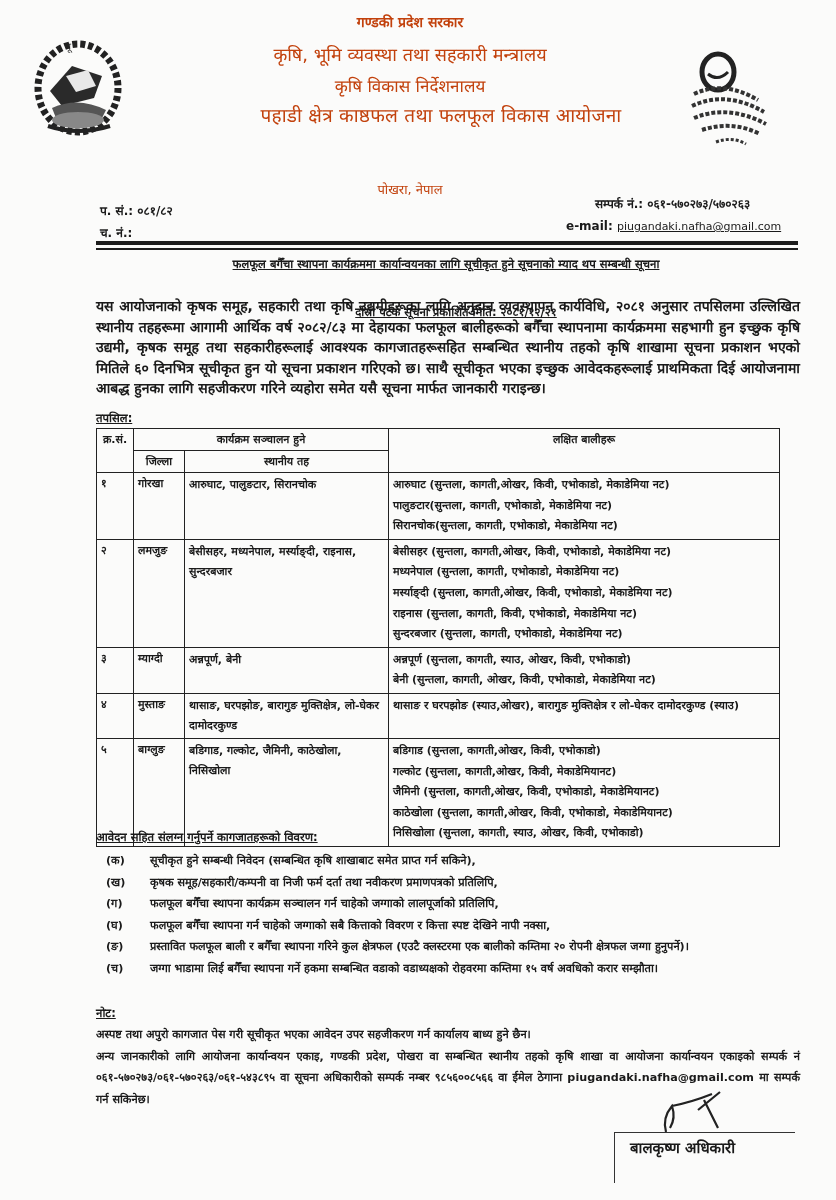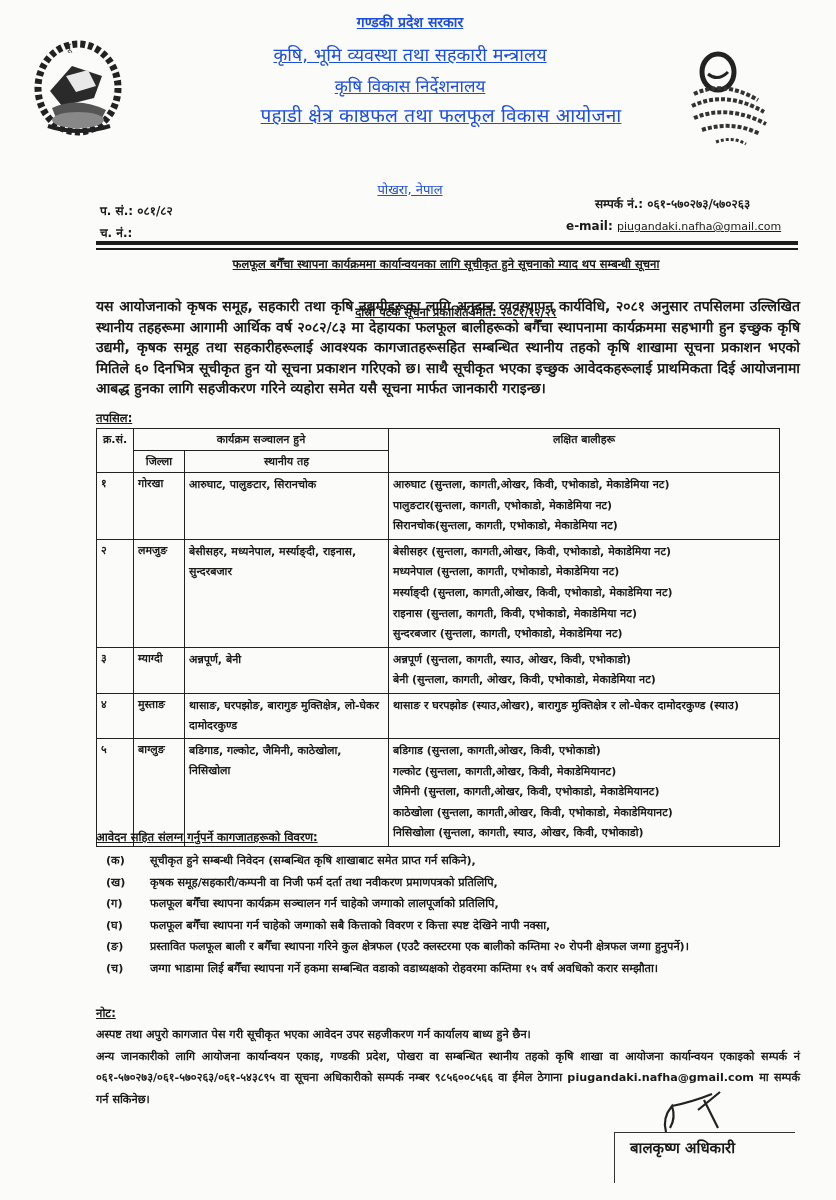--- a/index.html
+++ b/index.html
@@ -16,22 +16,21 @@
   }
   
   .emblem-left {
     position: absolute; left: 32px; top: 36px; width: 92px; height: 100px;
   }
   .emblem-right {
     position: absolute; left: 688px; top: 50px; width: 82px; height: 100px;
   }
   .hdr {
     position: absolute; left: 140px; width: 540px; text-align: center;
-    color: #1d4ed8;
-    text-decoration: underline;
+    color: #c2410c;
   }
   .h1 { top: 12px; font-size: 14px; font-weight: bold; }
   .h2 { top: 42px; font-size: 18px; }
   .h3 { top: 74px; font-size: 17px; }
   .h4 { top: 102px; font-size: 19px; letter-spacing: 0.2px; left: 161px; width: 560px; }
   .h5 { top: 140px; font-size: 22px; }
   .h6 { top: 180px; font-size: 13px; }
   .ref { position: absolute; left: 100px; font-size: 12px; font-weight: bold; }
   .ref1 { top: 202px; }
   .ref2 { top: 224px; }

